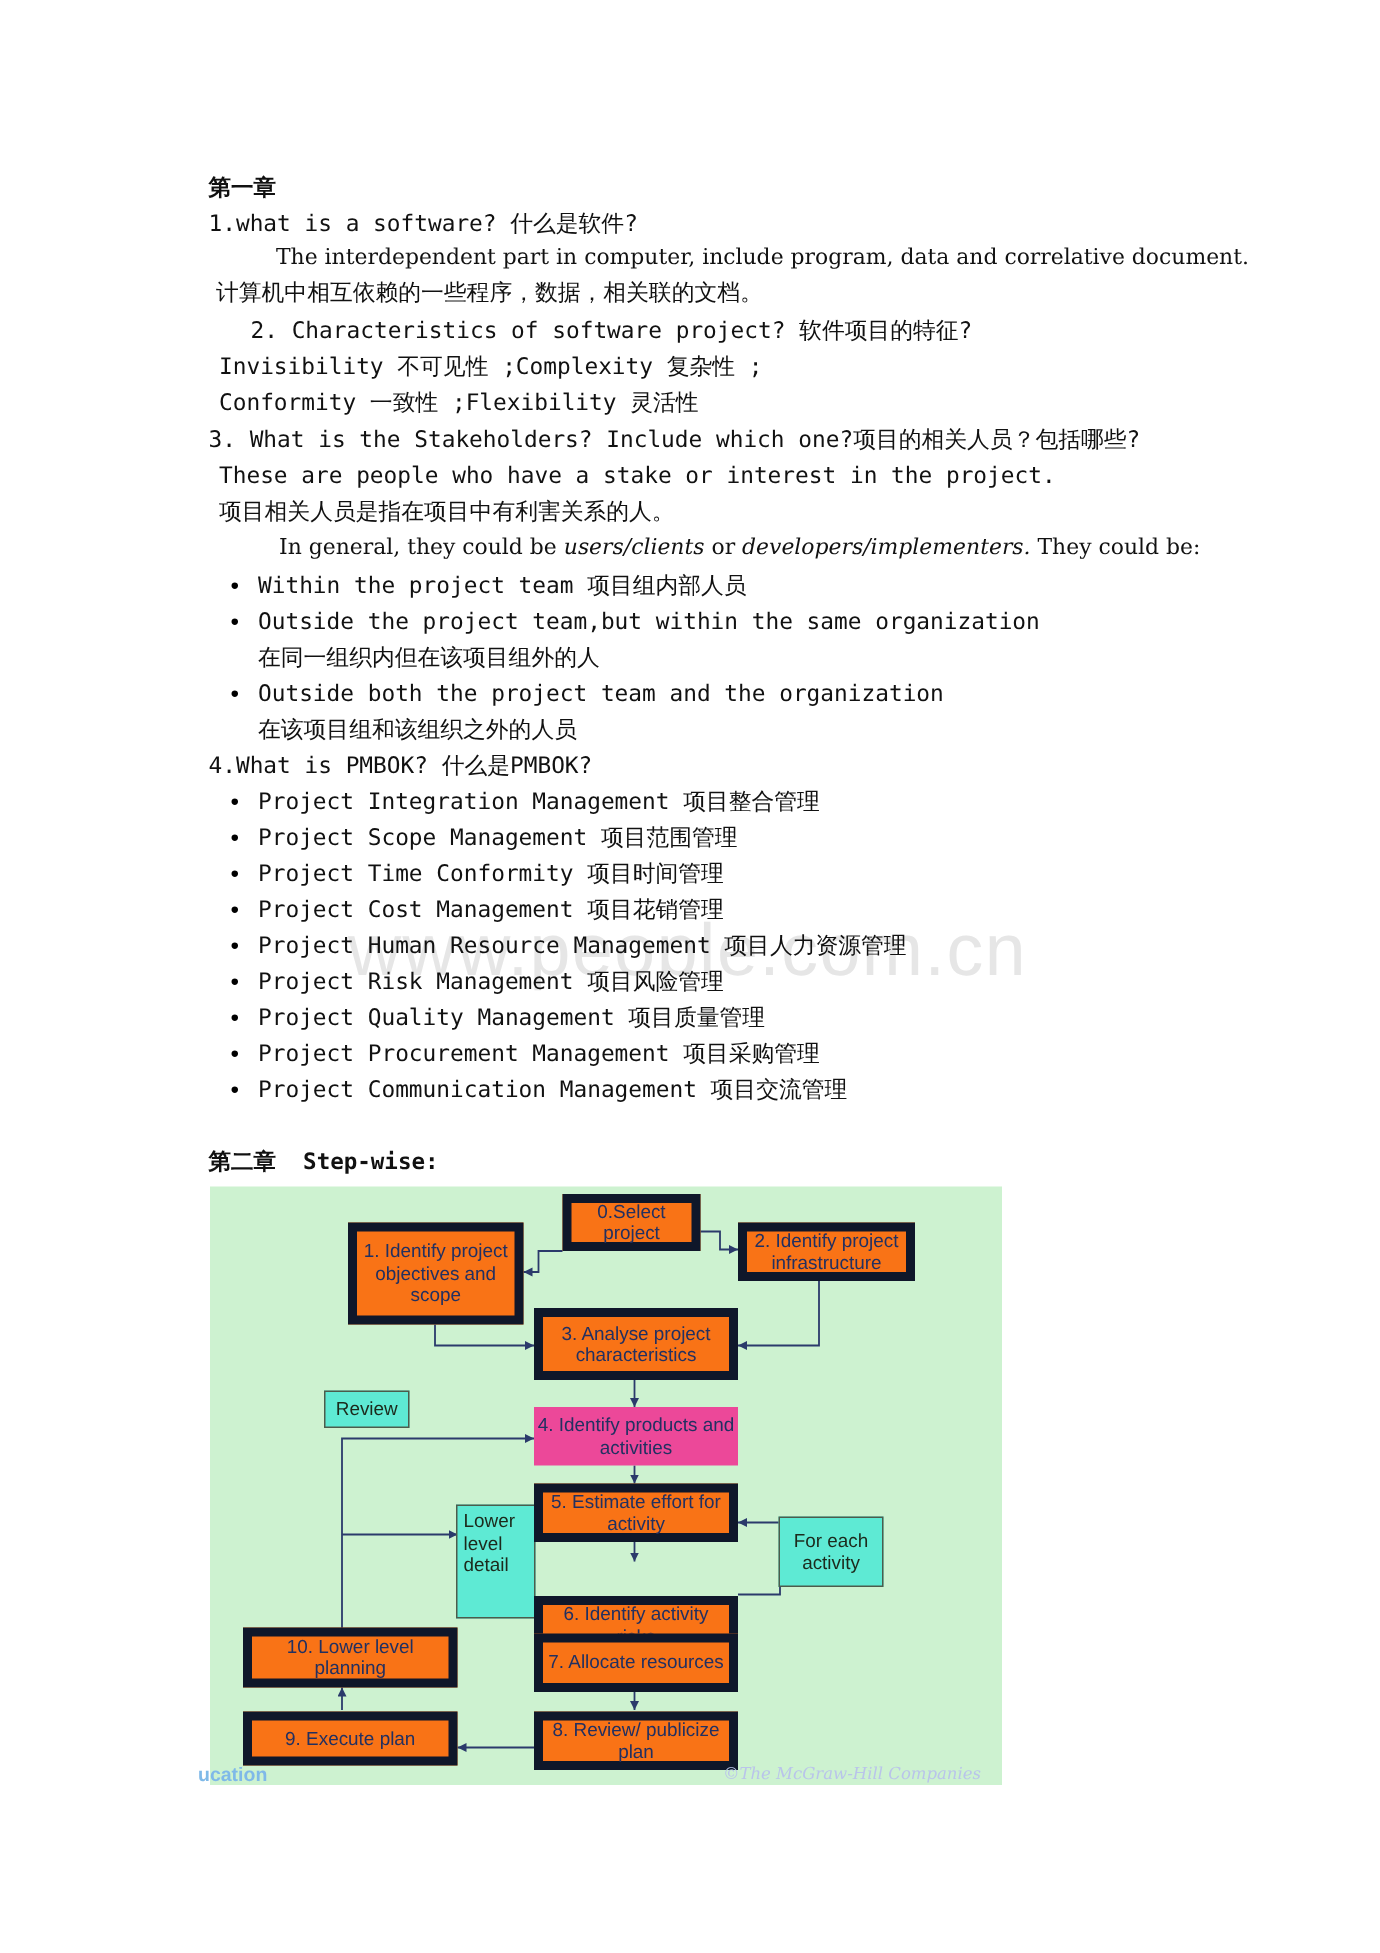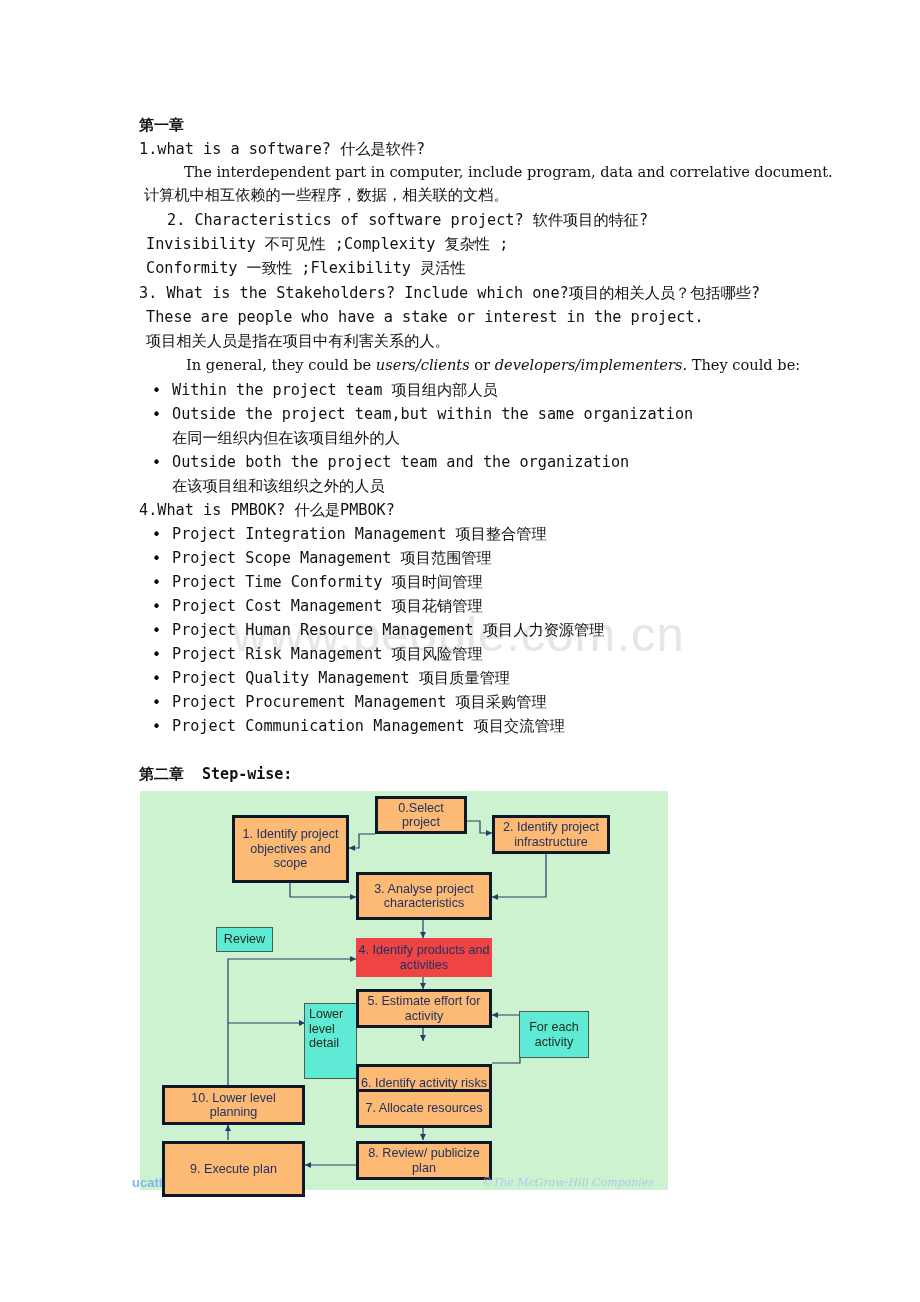--- a/index.html
+++ b/index.html
@@ -76,36 +76,36 @@
     top: 791px;
     width: 528px;
     height: 399px;
     background: #cdf2d0;
     z-index: 3;
   }
   #diagram svg { position: absolute; left: 0; top: 0; }
   .dbox {
     position: absolute;
     box-sizing: border-box;
-    background: #fdba74;
-    border: 3px solid #0f172a;
+    background: #f97316;
+    border: 6px solid #0f172a;
     color: #223061;
     font-family: "Liberation Sans", sans-serif;
     font-size: 12.6px;
     line-height: 14.5px;
     text-align: center;
     display: flex;
     align-items: center;
     justify-content: center;
     padding: 0 2px;
     z-index: 5;
   }
   .dbox.noborder {
     border: none;
-    background: #ef4444;
+    background: #ec4899;
   }
   .dbox.plain {
     background: #5eead4;
     border: 1px solid #4c5c4c;
     color: #1c2a1c;
     z-index: 4;
   }
   .wm-right {
     position: absolute;
     right: 14px;
@@ -246,18 +246,18 @@
 
   <div class="dbox" style="left:235px; top:5px; width:92px; height:38px;">0.Select project</div>
   <div class="dbox" style="left:92px; top:24px; width:117px; height:68px;">1. Identify project objectives and scope</div>
   <div class="dbox" style="left:352px; top:24px; width:118px; height:39px;">2. Identify project infrastructure</div>
   <div class="dbox" style="left:216px; top:81px; width:136px; height:48px;">3. Analyse project characteristics</div>
   <div class="dbox noborder" style="left:216px; top:147px; width:136px; height:39px;">4. Identify products and activities</div>
   <div class="dbox" style="left:216px; top:198px; width:136px; height:39px;">5. Estimate effort for activity</div>
   <div class="dbox" style="left:216px; top:249px; width:136px; height:39px;margin-top:24px;">6. Identify activity risks</div>
   <div class="dbox" style="left:216px; top:298px; width:136px; height:39px;">7. Allocate resources</div>
   <div class="dbox" style="left:216px; top:350px; width:136px; height:39px;">8. Review/ publicize plan</div>
-  <div class="dbox" style="left:22px; top:350px; width:143px; height:56px;">9. Execute plan</div>
+  <div class="dbox" style="left:22px; top:350px; width:143px; height:36px;">9. Execute plan</div>
   <div class="dbox" style="left:22px; top:294px; width:143px; height:40px;">10. Lower level planning</div>
 
   <div class="wm-right">©The McGraw-Hill Companies</div>
   <div class="wm-left">ucation</div>
 </div>
 
 </body></html>

